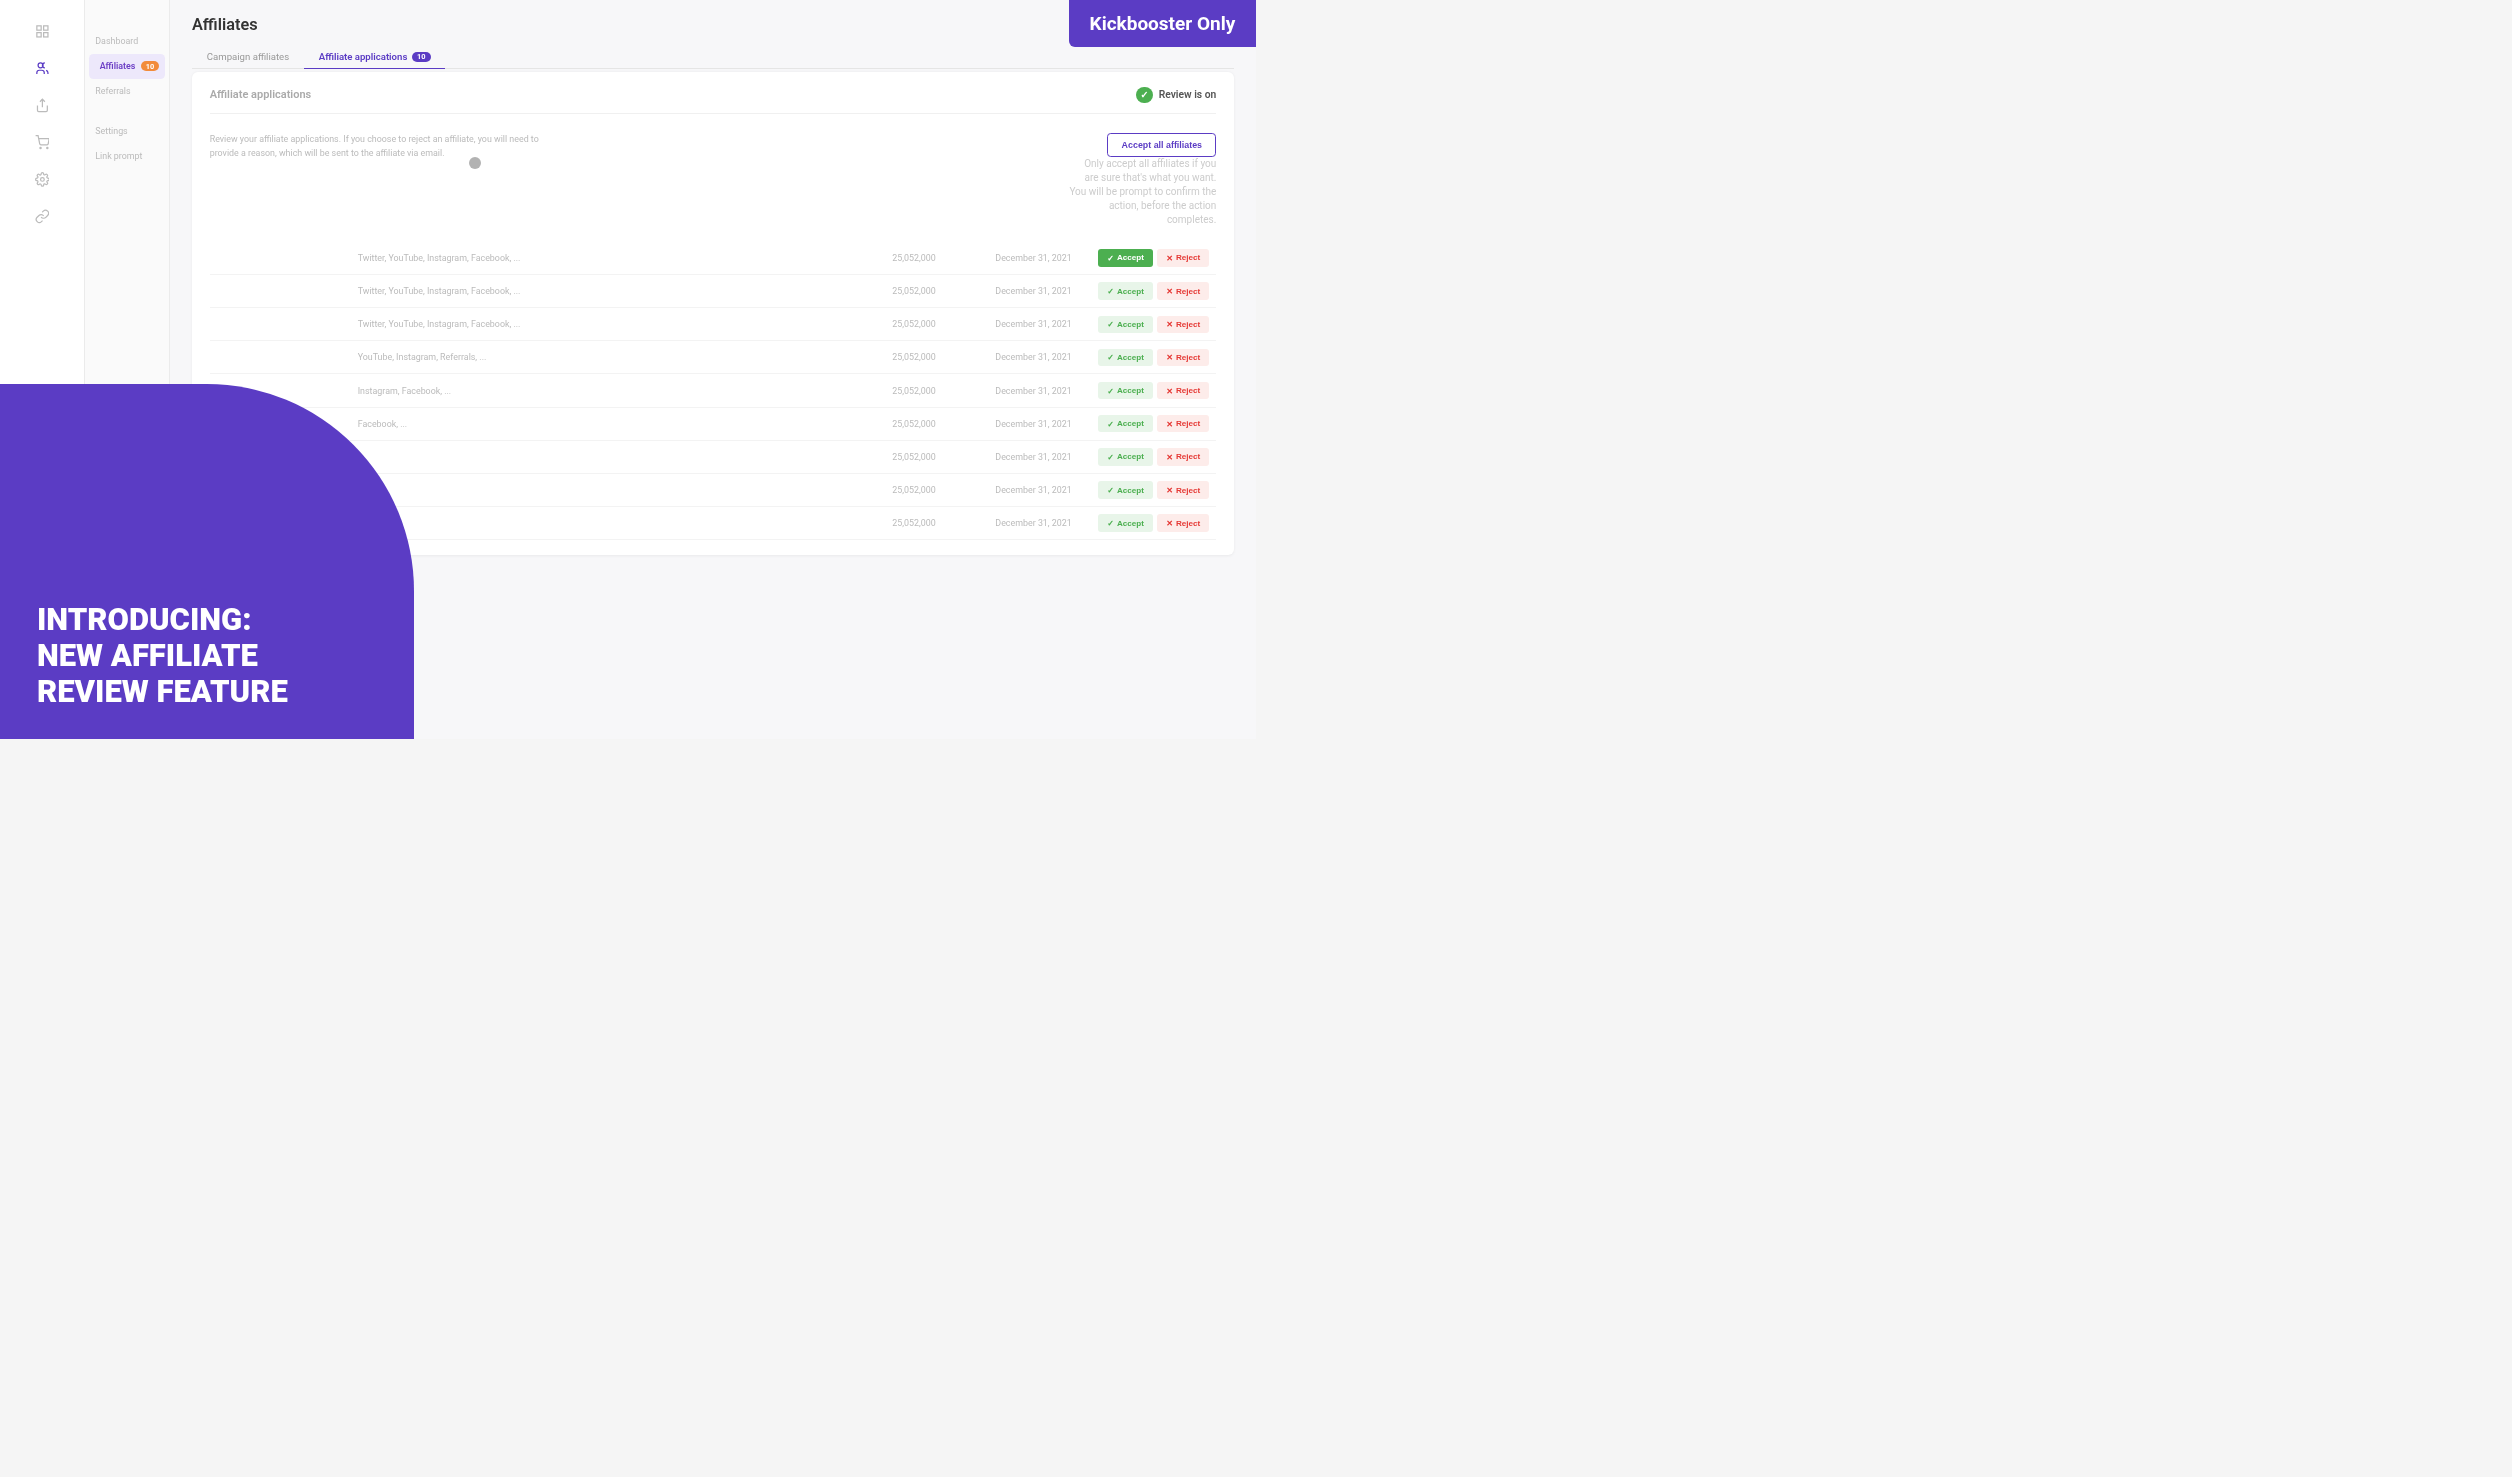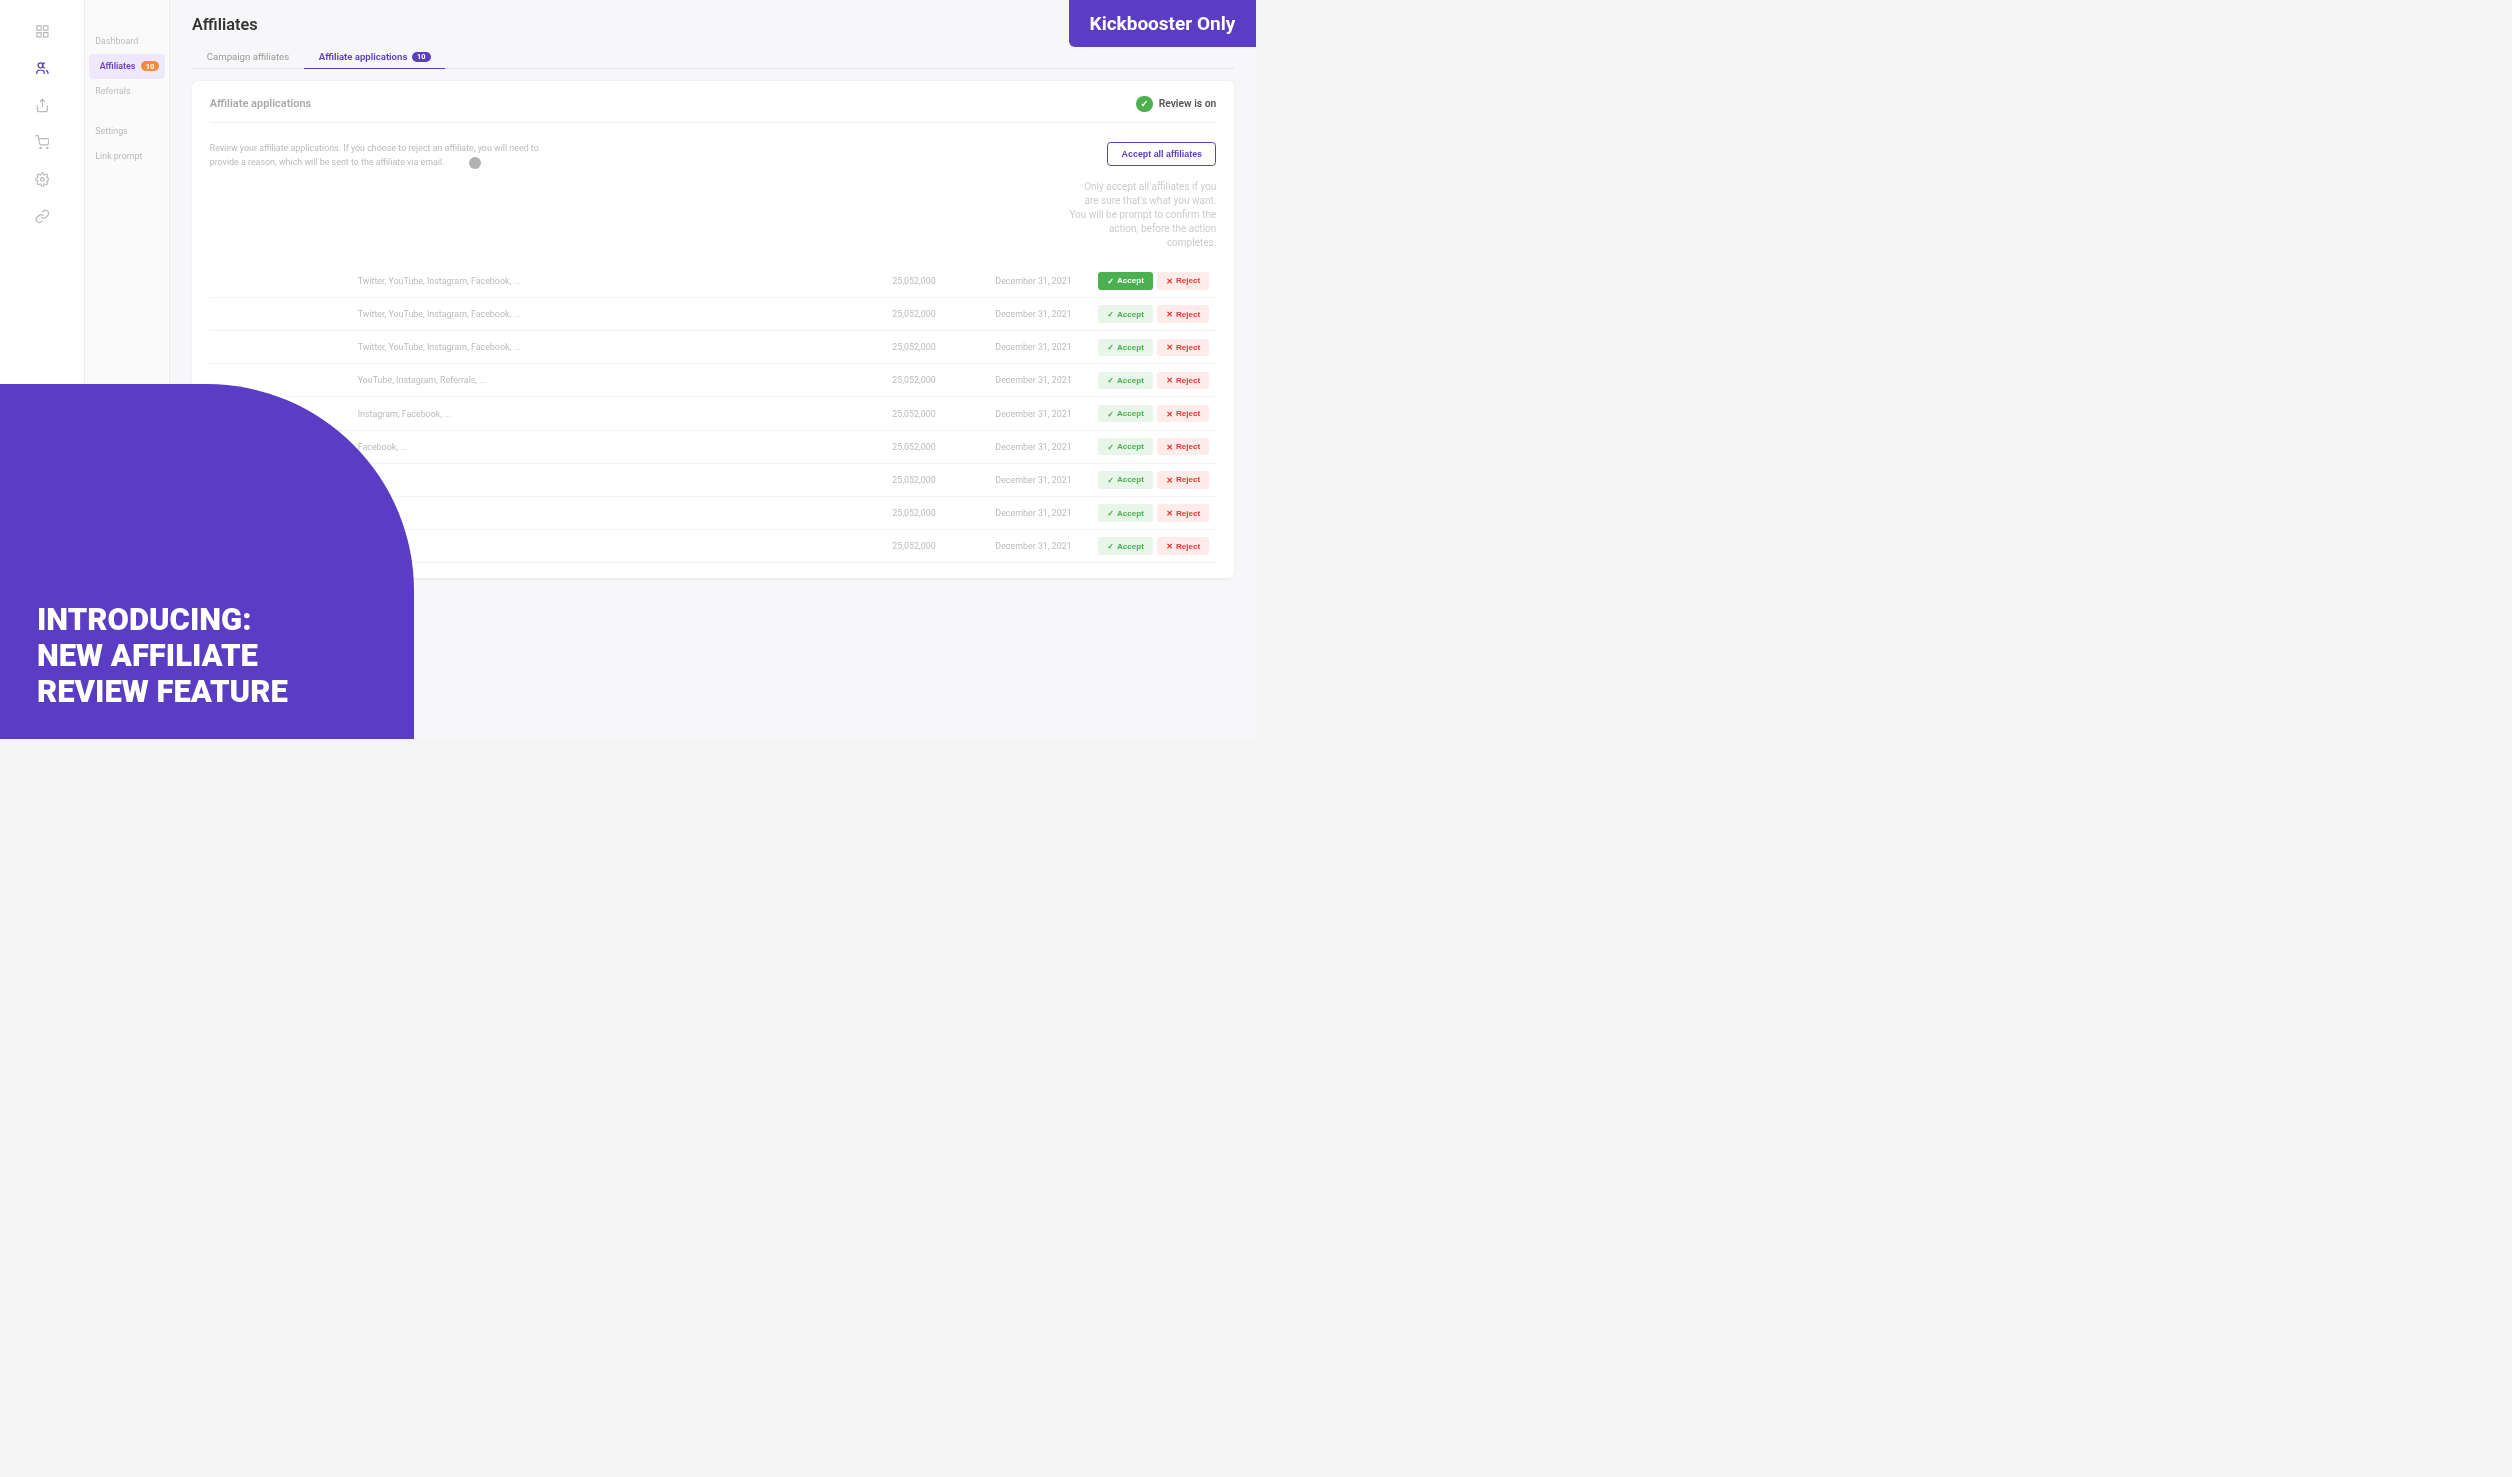--- a/index.html
+++ b/index.html
@@ -93,21 +93,21 @@
       font-weight: 600;
       color: #333;
       margin-bottom: 11.8px;
     }
 
     
     .tabs {
       display: flex;
       gap: 0;
       border-bottom: 1.5px solid #e5e5e5;
-      margin-bottom: 12px;
+      margin-bottom: 3px;
     }
     .tab {
       padding: 5.9px 14.8px;
       font-size: 9.6px;
       color: #999;
       cursor: pointer;
       border-bottom: 1.5px solid transparent;
       margin-bottom: -1.5px;
       display: flex;
       align-items: center;
@@ -177,21 +177,21 @@
     .desc-text {
       font-size: 8.9px;
       color: #bbb;
       max-width: 355px;
       line-height: 1.5;
     }
     .accept-all-area {
       display: flex;
       flex-direction: column;
       align-items: flex-end;
-      gap: 14px;
+      gap: 0;
     }
     .accept-all-btn {
       border: 1.1px solid #5b3cc4;
       background: #fff;
       color: #5b3cc4;
       padding: 5.9px 13.3px;
       border-radius: 3.7px;
       font-size: 8.9px;
       font-weight: 600;
       cursor: pointer;

